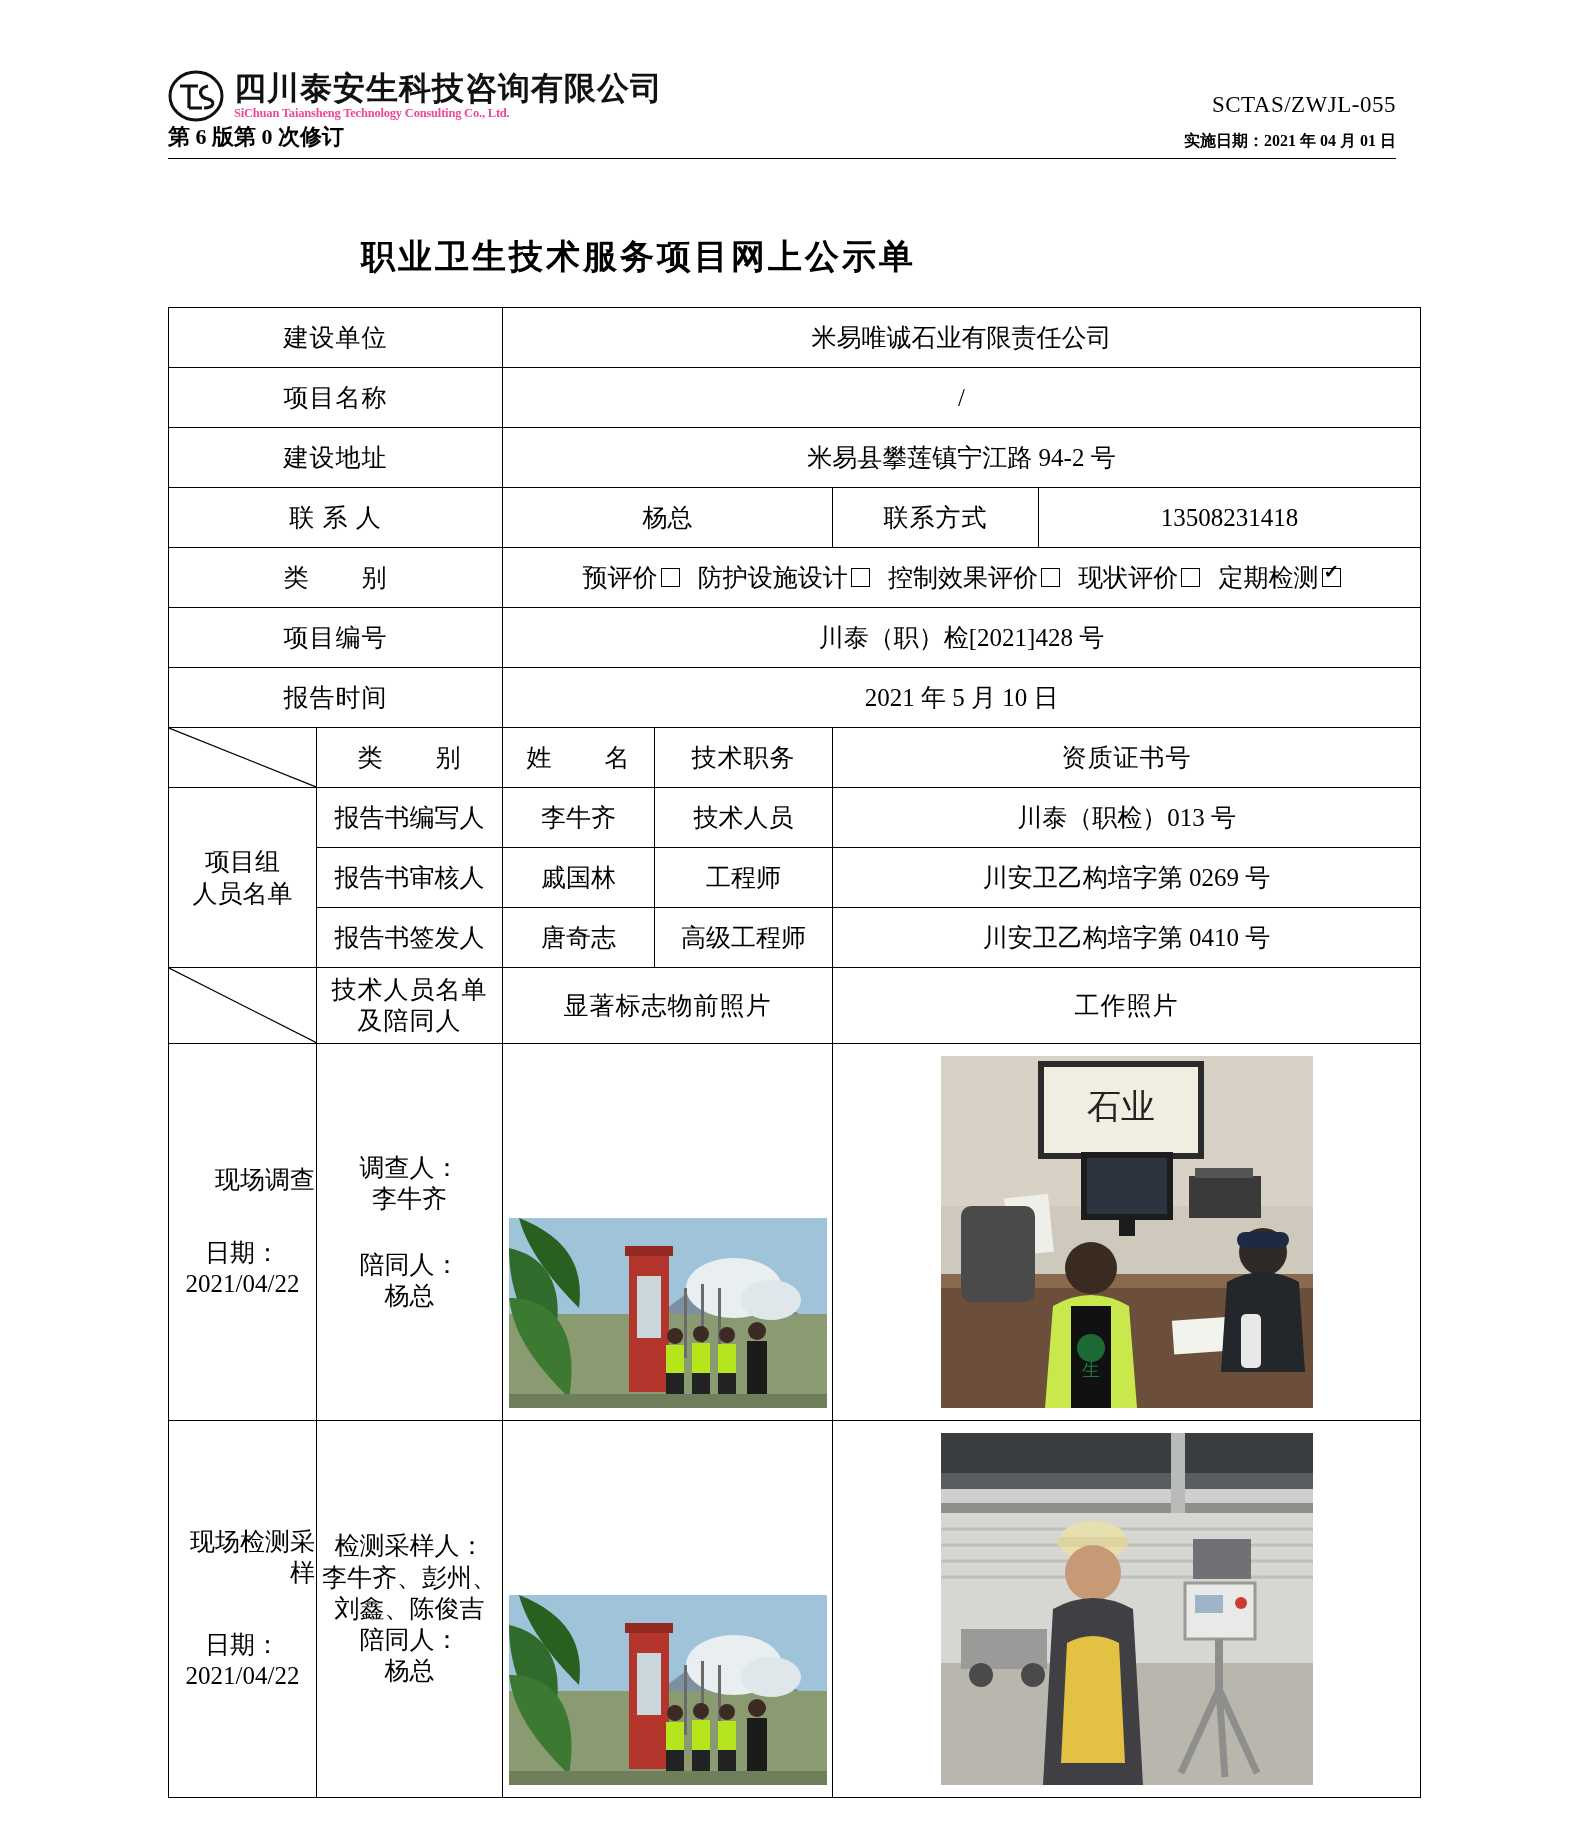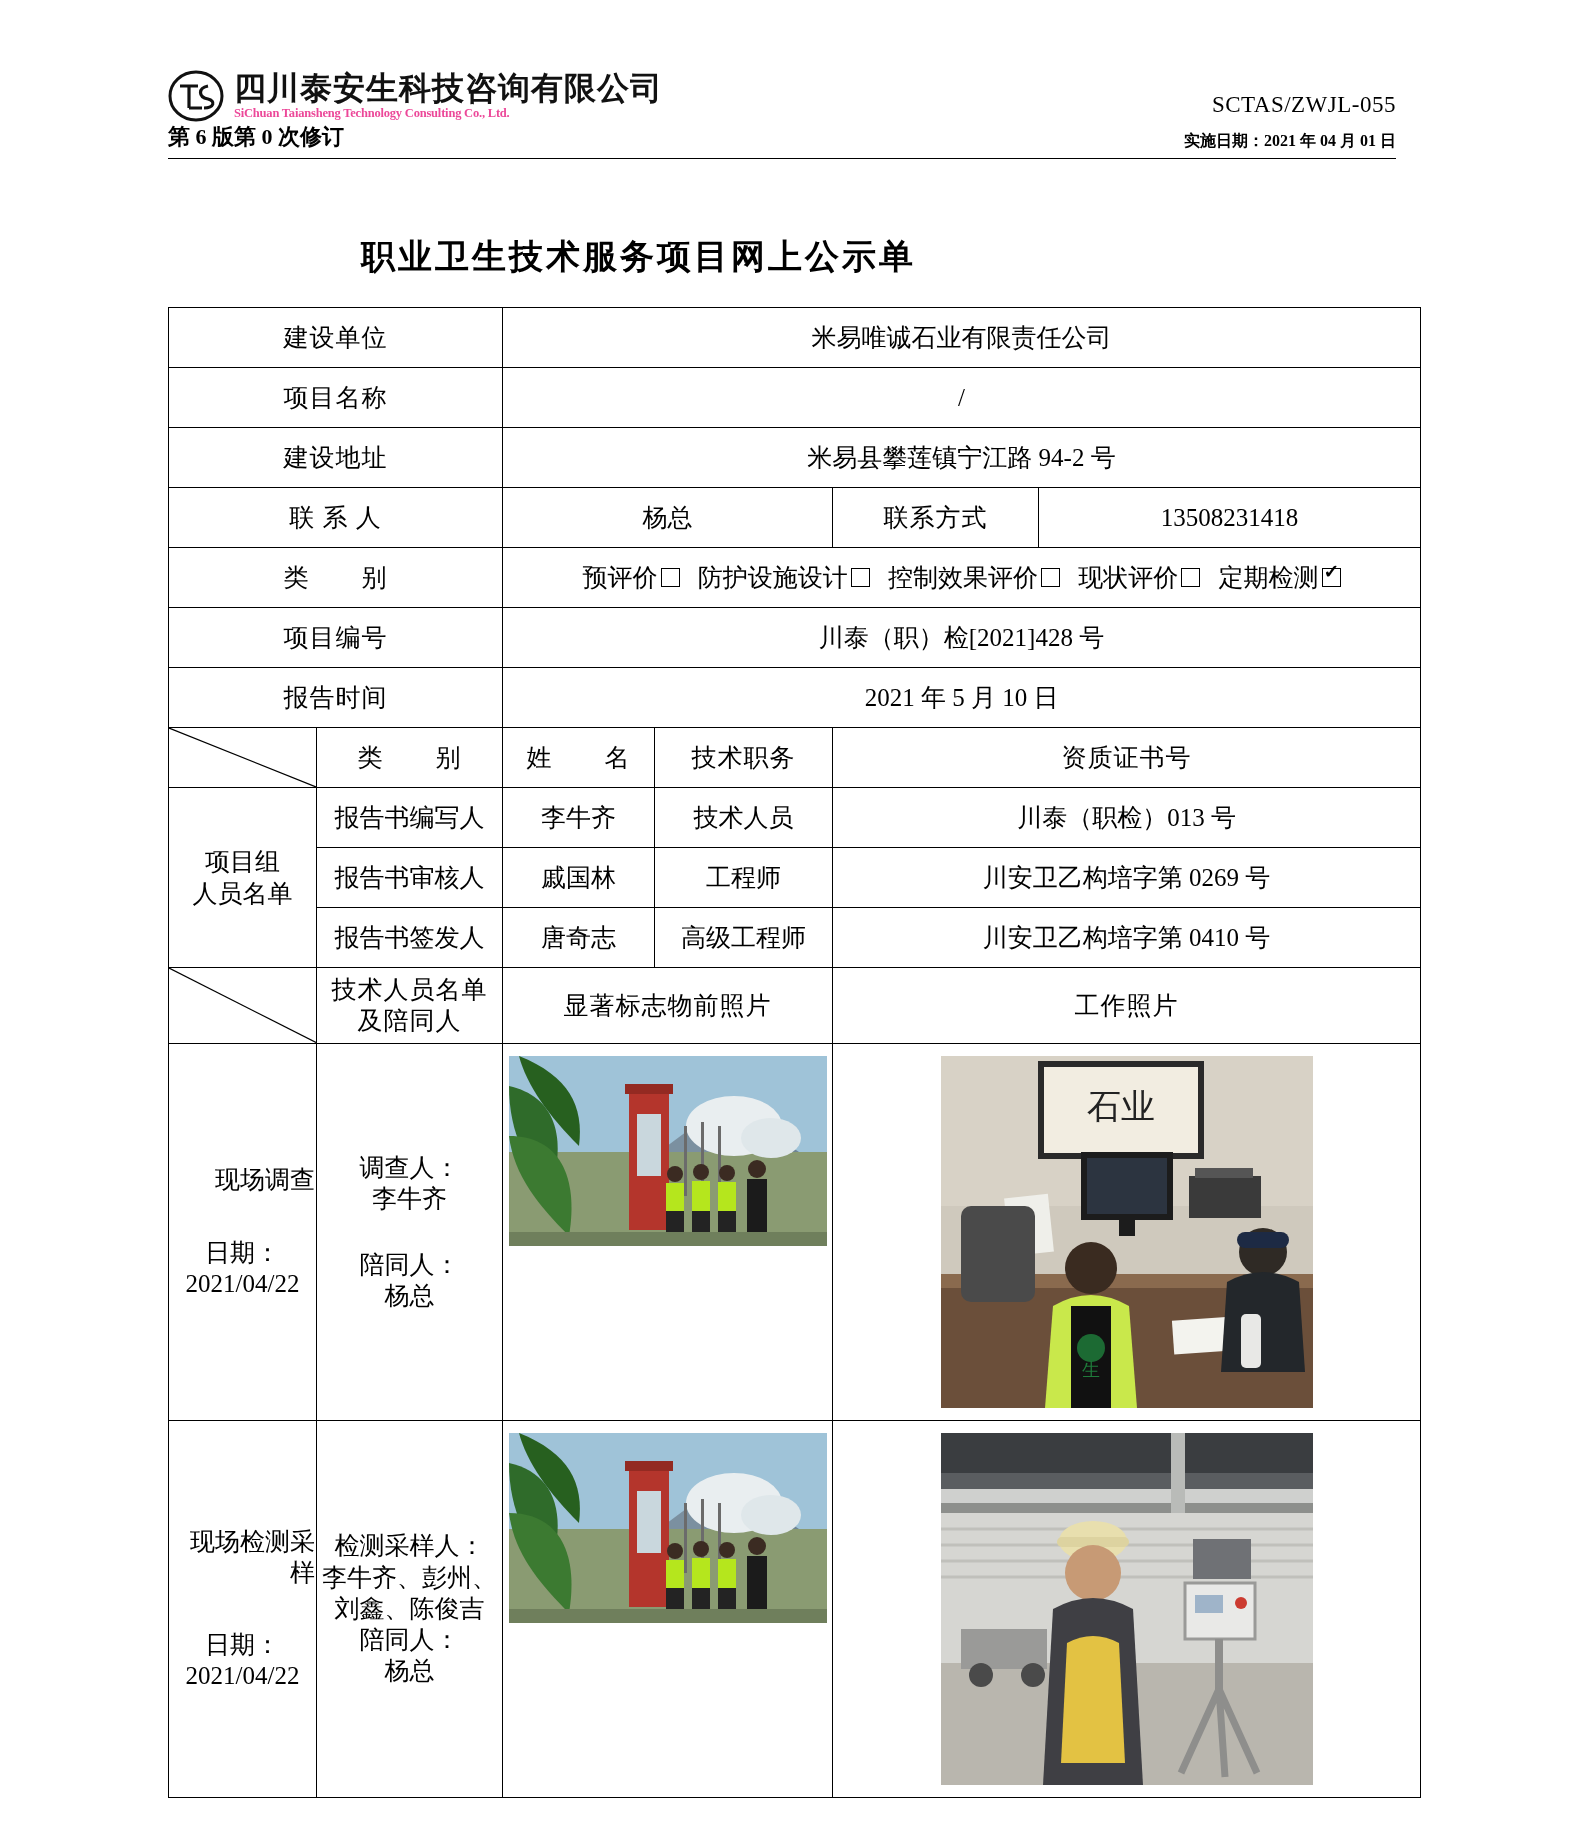--- a/index.html
+++ b/index.html
@@ -179,21 +179,21 @@
   }
   .person-cell .nm { display: block; text-align: center; }
   .photo-cell {
     padding: 0;
     height: 350px;
   }
   .photo-wrap {
     width: 100%;
     height: 100%;
     display: flex;
-    align-items: flex-start;
+    align-items: flex-end;
     justify-content: center;
     padding: 6px 0;
     box-sizing: border-box;
   }
   
   .ph {
     border: 0;
     display: block;
   }
 </style>

